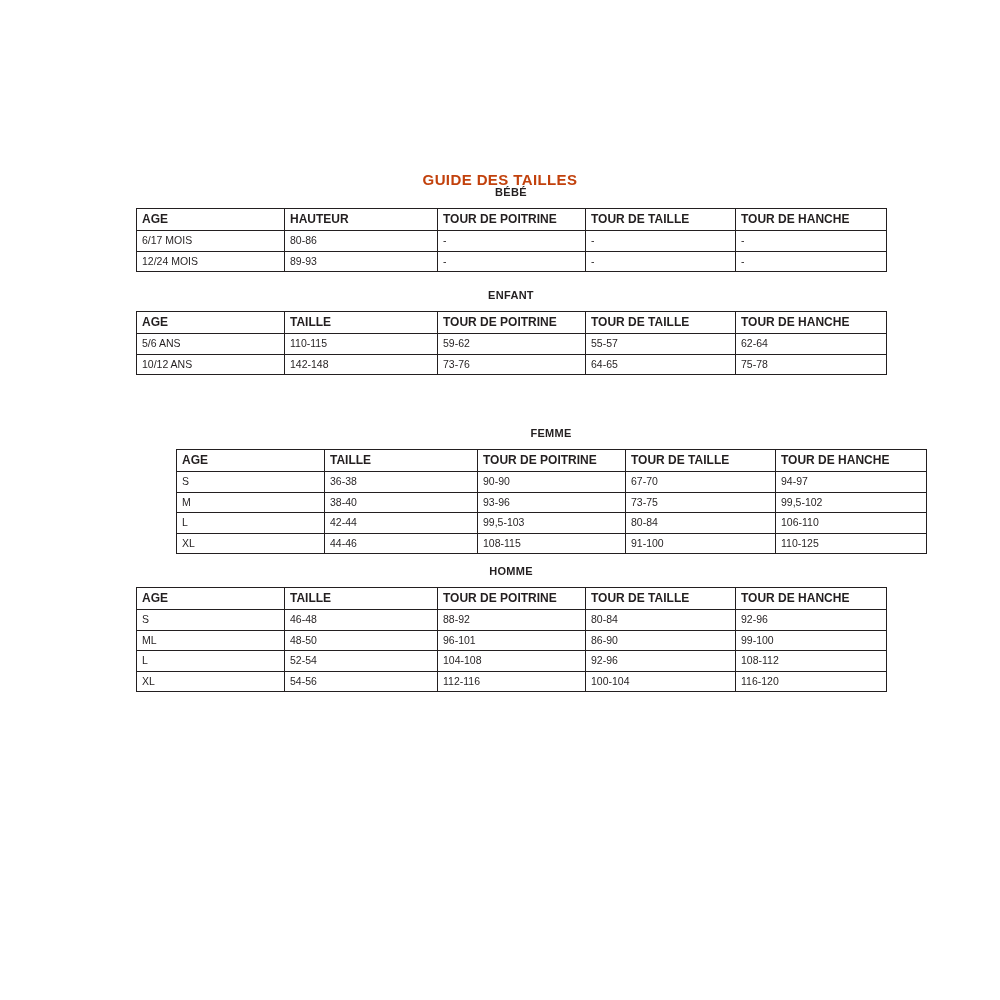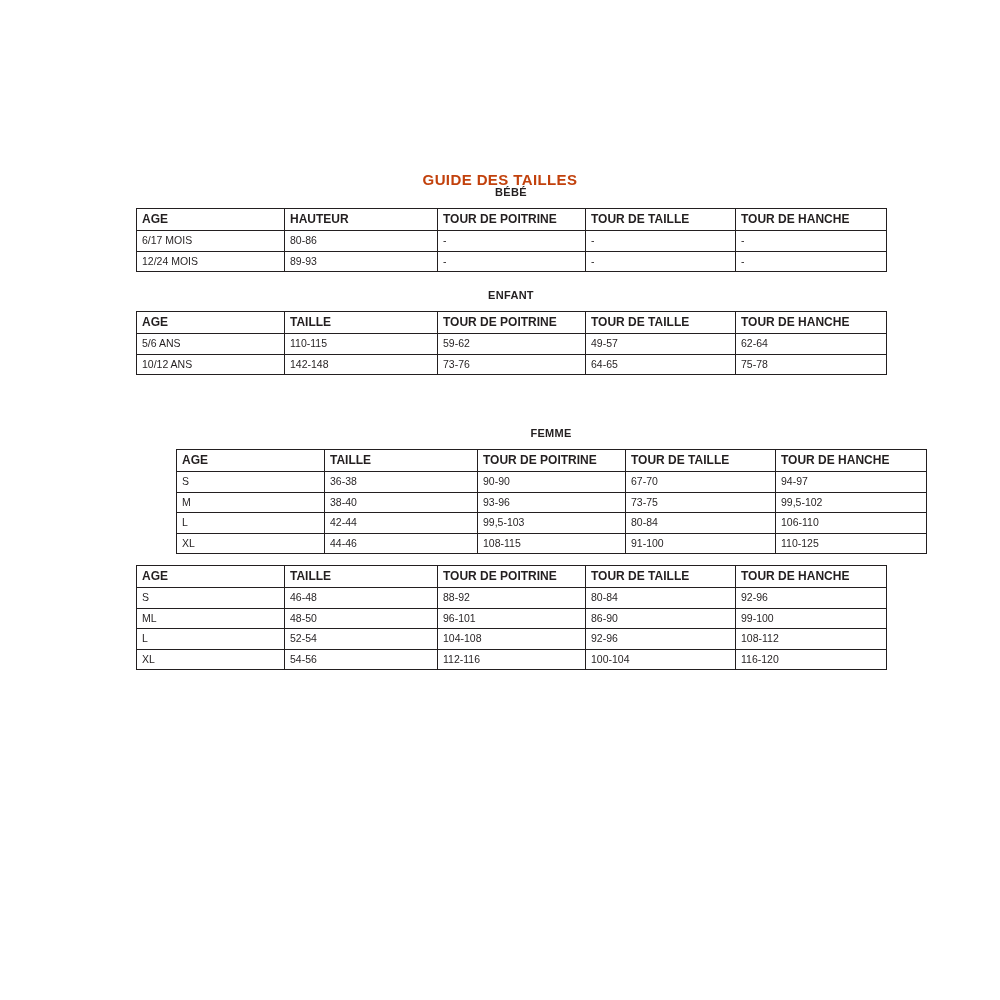--- a/index.html
+++ b/index.html
@@ -140,21 +140,21 @@
           <th>TOUR DE POITRINE</th>
           <th>TOUR DE TAILLE</th>
           <th>TOUR DE HANCHE</th>
         </tr>
       </thead>
       <tbody>
         <tr>
           <td>5/6 ANS</td>
           <td>110-115</td>
           <td>59-62</td>
-          <td>49-57</td>
+          <td>55-57</td>
           <td>62-64</td>
         </tr>
         <tr>
           <td>10/12 ANS</td>
           <td>142-148</td>
           <td>73-76</td>
           <td>64-65</td>
           <td>75-78</td>
         </tr>
       </tbody>
@@ -207,20 +207,21 @@
           <td>44-46</td>
           <td>108-115</td>
           <td>91-100</td>
           <td>110-125</td>
         </tr>
       </tbody>
     </table>
   </div>
 
   <div class="section" id="sec-homme">
+    <div class="section-title">HOMME</div>
     <table class="size-table">
       <colgroup>
           <col class="c0">
           <col class="c1">
           <col class="c2">
           <col class="c3">
           <col class="c4">
         </colgroup>
       <thead>
         <tr>

